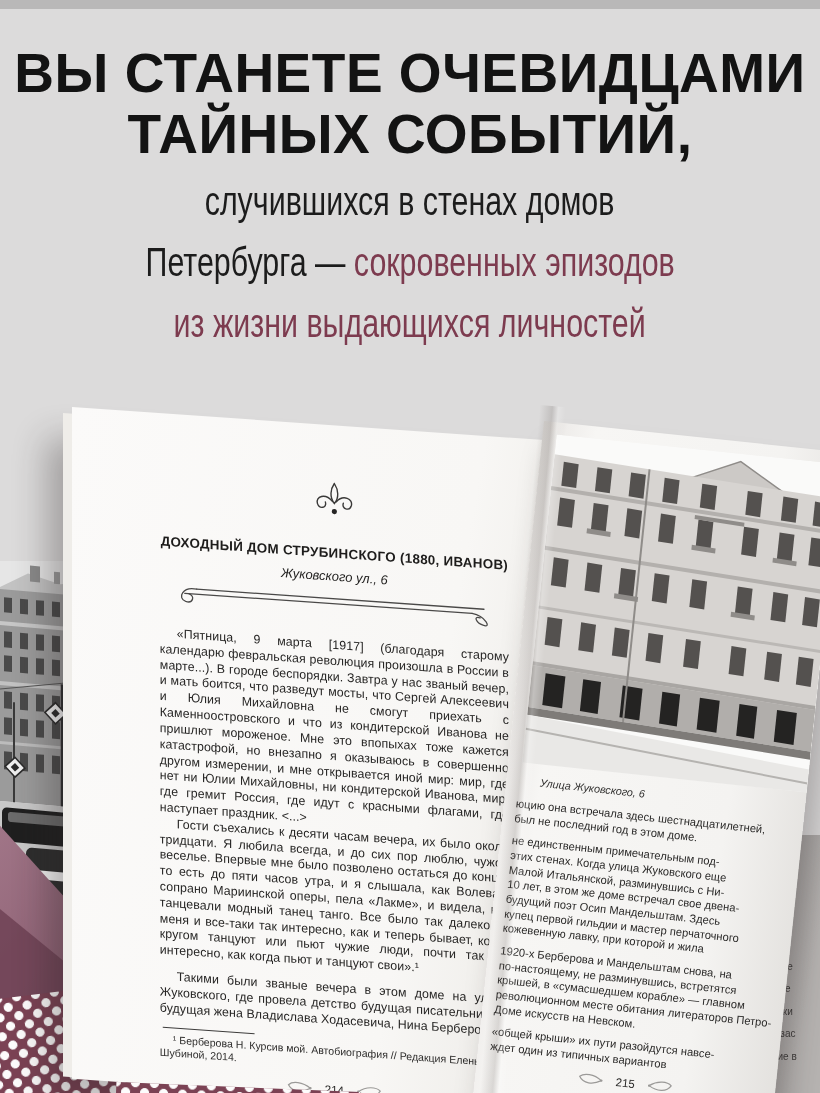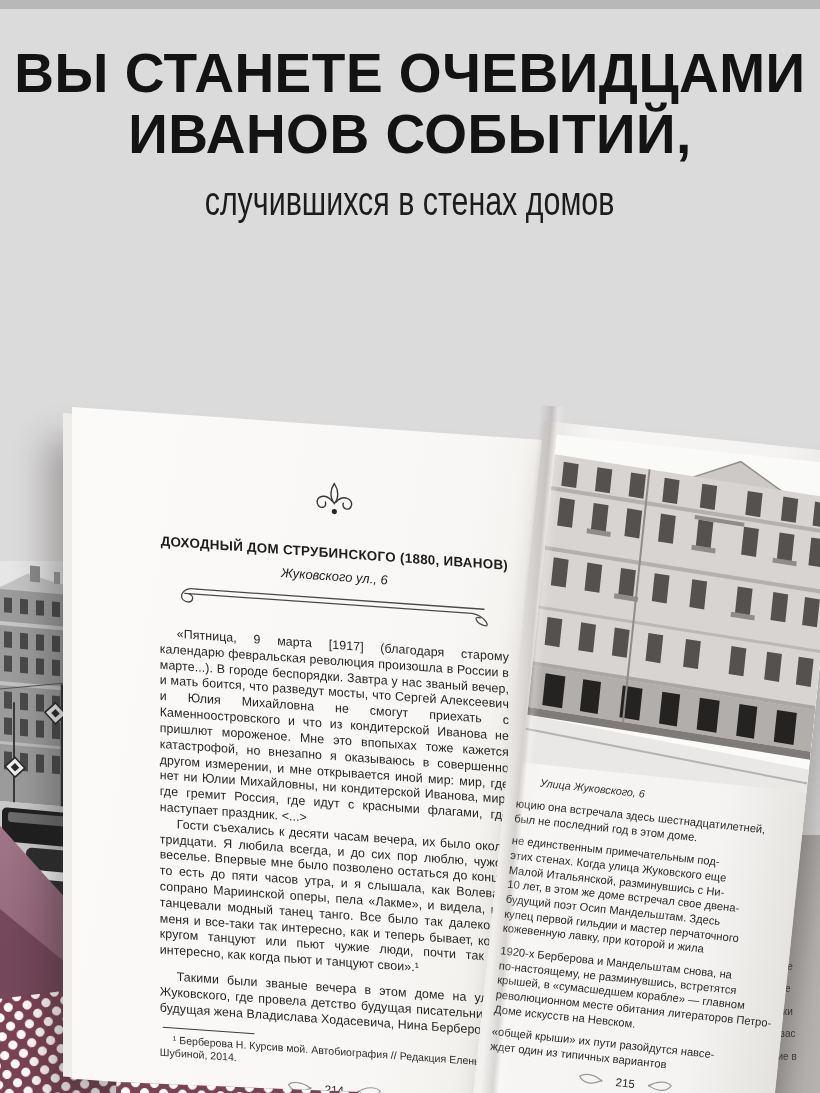--- a/index.html
+++ b/index.html
@@ -64,22 +64,24 @@
           transform:rotate(5deg);transform-origin:0 0;
           background:linear-gradient(90deg,rgba(60,50,45,0) 0%,rgba(60,50,45,.16) 48%,rgba(255,255,255,.22) 72%,rgba(60,50,45,0) 100%);}
 </style>
 </head>
 <body>
 
 <div class="poster">
 
   <div class="headline">
     <div class="h-bold">ВЫ СТАНЕТЕ ОЧЕВИДЦАМИ</div>
-    <div class="h-bold">ИВАНОВ СОБЫТИЙ,</div>
+    <div class="h-bold">ТАЙНЫХ СОБЫТИЙ,</div>
     <div class="h-cond"><span class="squeeze">случившихся в стенах домов</span></div>
+    <div class="h-cond"><span class="squeeze"><span>Петербурга — </span><span class="accent">сокровенных эпизодов</span></span></div>
+    <div class="h-cond"><span class="squeeze accent">из жизни выдающихся личностей</span></div>
   </div>
 
   <div class="scene">
 
     <div class="street-photo">
       <svg width="98" height="460" viewBox="0 0 98 460" xmlns="http://www.w3.org/2000/svg">
         <rect x="0" y="0" width="98" height="460" fill="#e6e6e6"></rect>
         <g transform="skewY(5)">
           <polygon points="0,26 28,10 60,18 86,14 92,30 0,34" fill="#c3c3c3"></polygon>
           <rect x="30" y="2" width="10" height="16" fill="#8a8a8a"></rect>

